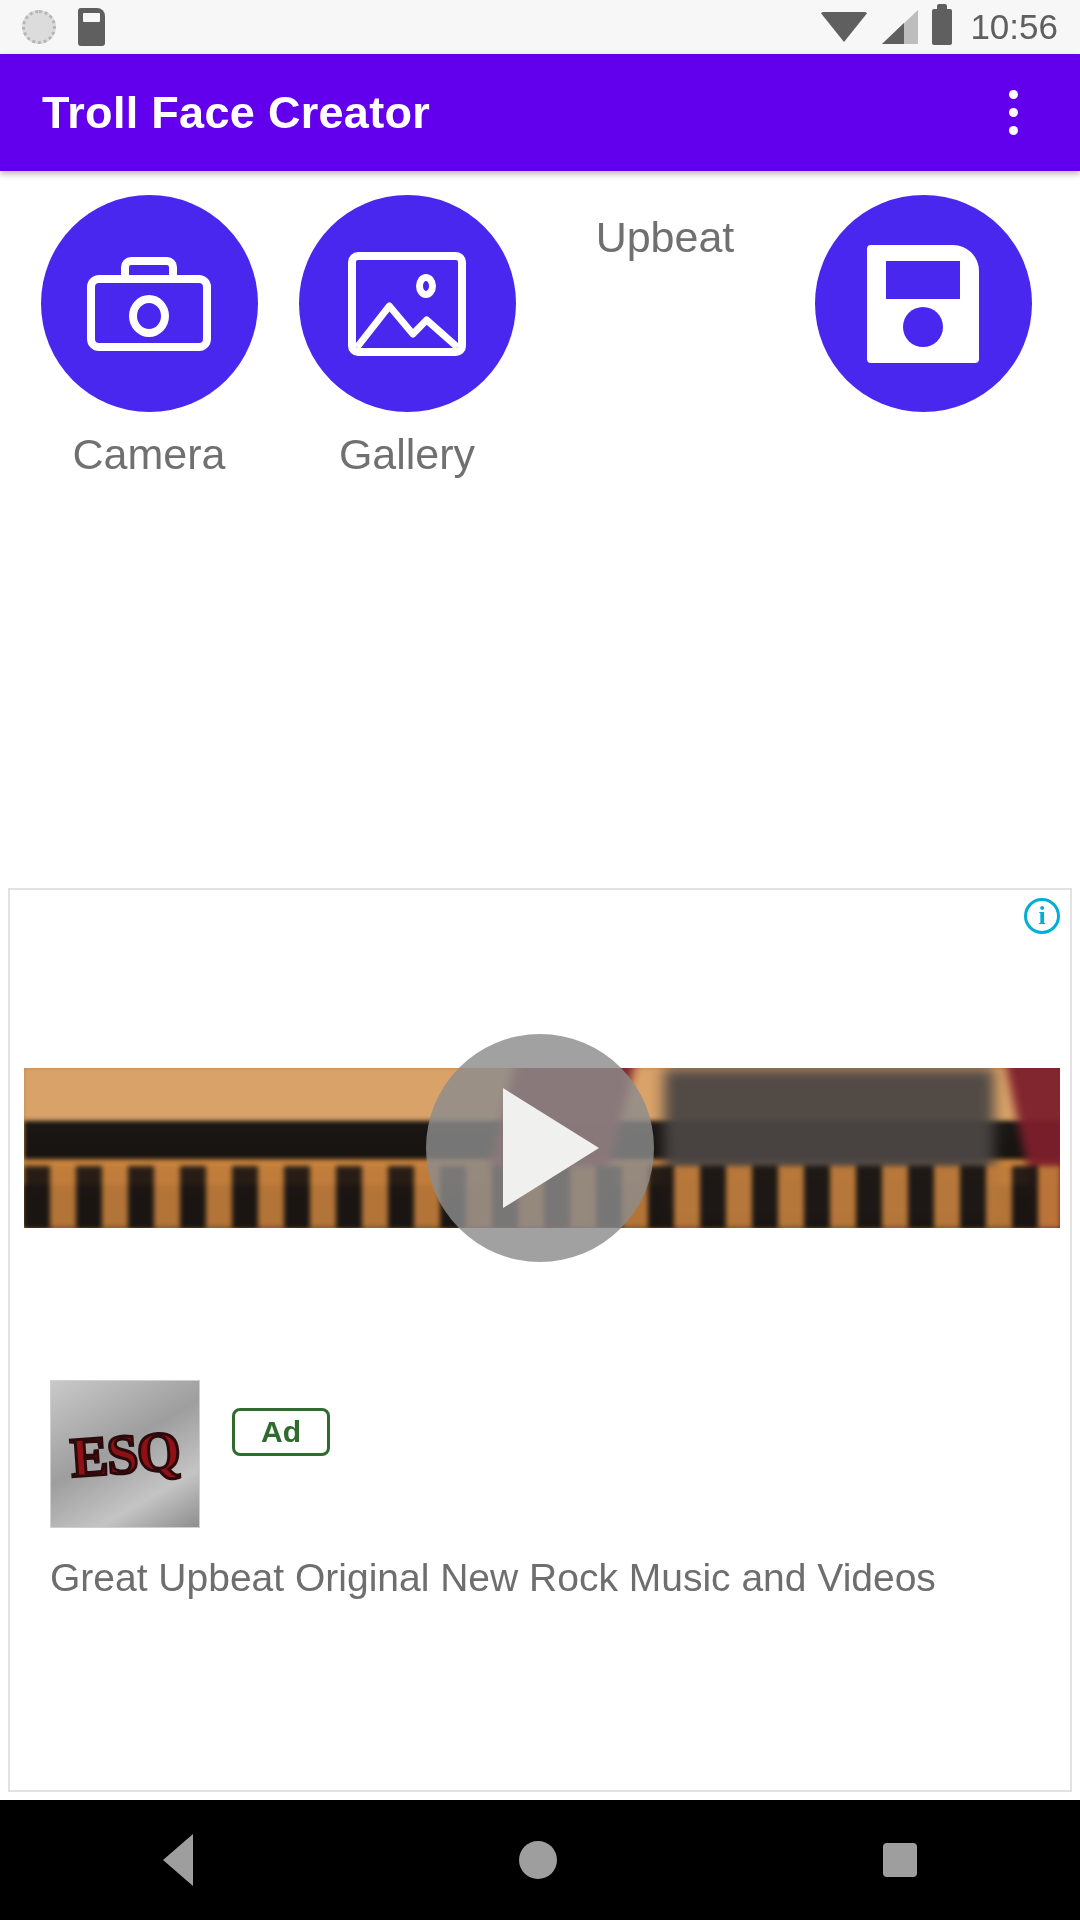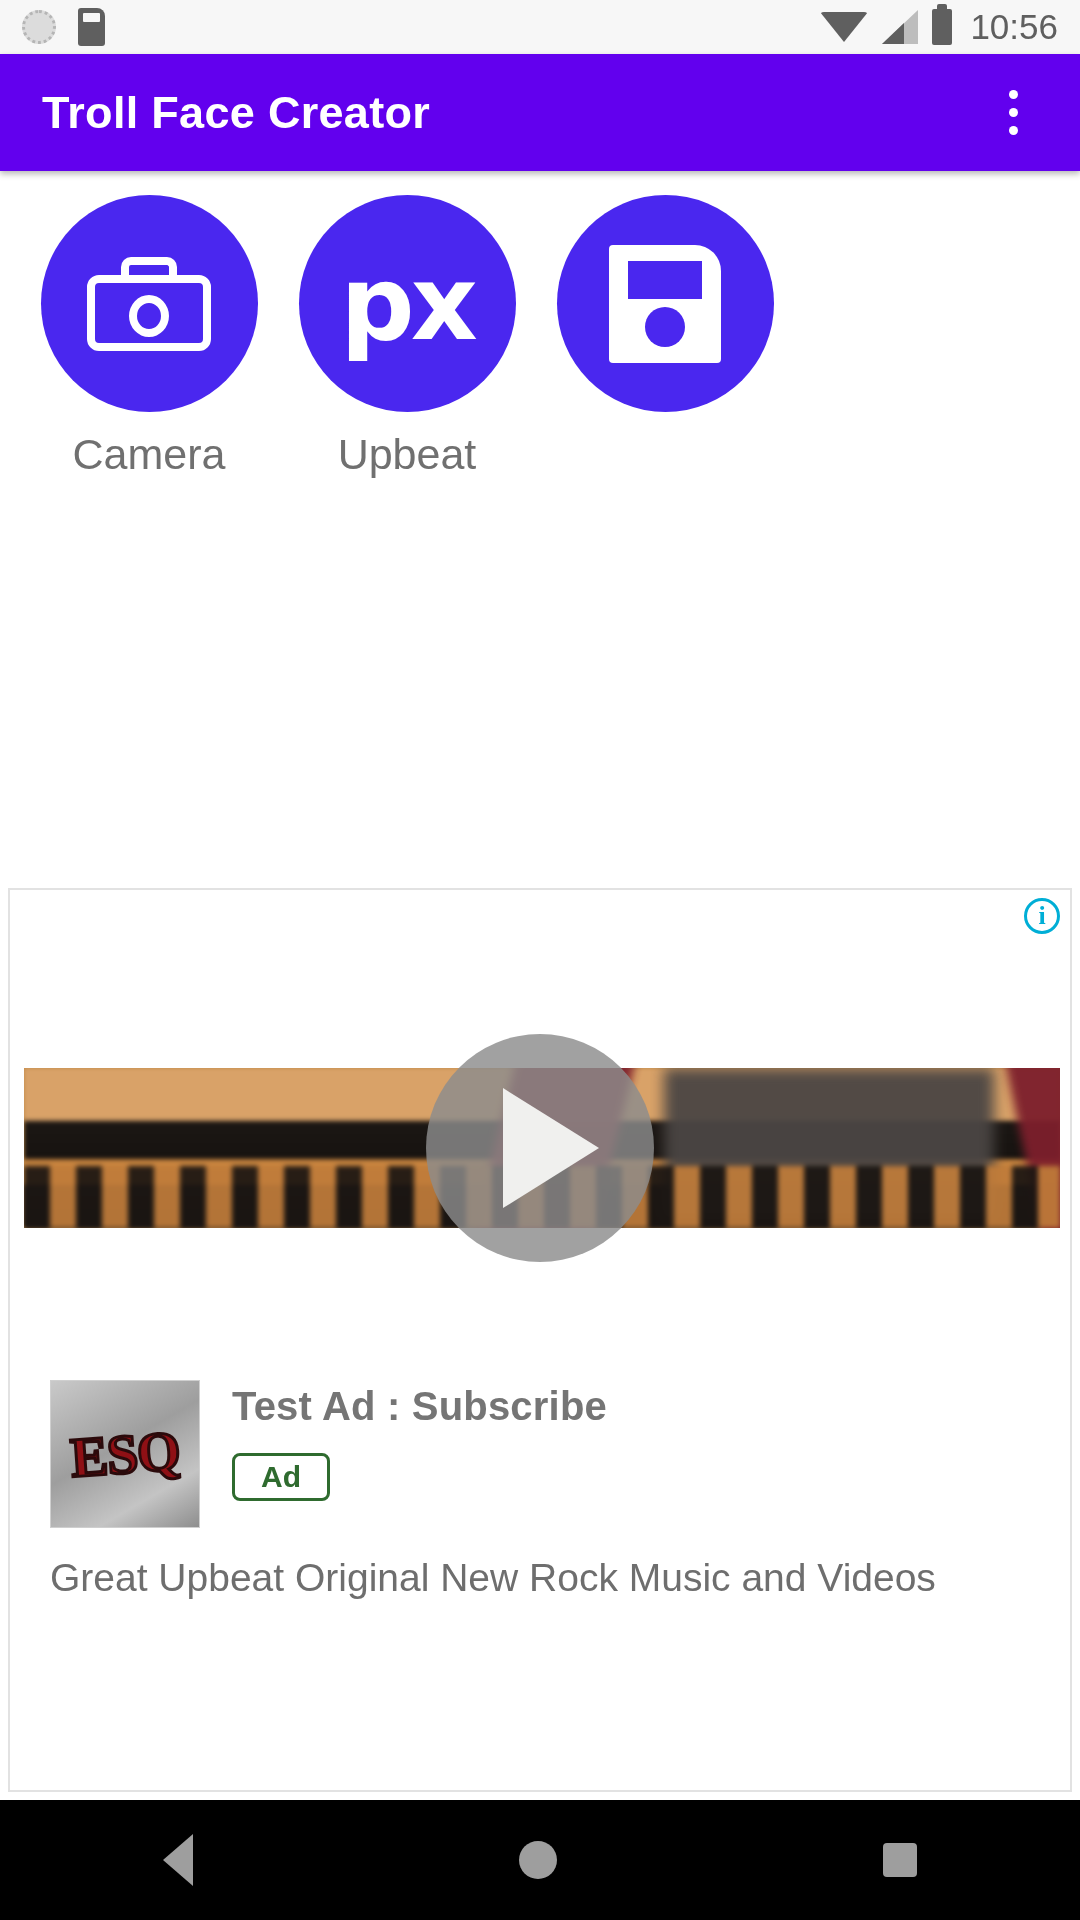--- a/index.html
+++ b/index.html
@@ -373,25 +373,33 @@
       <div class="circle-btn">
         <div class="cam-ic">
           <div class="cam-hump"></div>
           <div class="cam-body"></div>
           <div class="cam-lens"></div>
         </div>
       </div>
       <div class="action-label">Camera</div>
     </div>
 
-
     <div class="action-cell">
       <div class="circle-btn">
-        <div class="px-ic">px</div>
+        <div class="gal-ic">
+          <div class="gal-sun"></div>
+          <svg class="gal-mtn-line" viewBox="0 0 104 60" preserveAspectRatio="none">
+            <polyline points="2,58 34,18 58,46 72,32 102,58" fill="none" stroke="#ffffff" stroke-width="7" stroke-linecap="round" stroke-linejoin="round"></polyline>
+          </svg>
+        </div>
       </div>
+      <div class="action-label">Gallery</div>
+    </div>
+
+    <div class="action-cell">
       <div class="action-label">Upbeat</div>
     </div>
 
     <div class="action-cell">
       <div class="circle-btn">
         <div class="save-ic"></div>
       </div>
       <div class="action-label"></div>
     </div>
 
@@ -413,21 +421,20 @@
   <div class="play-overlay">
     <div class="play-triangle"></div>
   </div>
 
   <div class="ad-body">
     <div class="ad-row">
       <div class="ad-thumb">
         <div class="esq">ESQ</div>
       </div>
       <div class="ad-text-col">
-        <div class="ad-headline">Test Ad : Subscribe</div>
         <div class="ad-url-row">
           <div class="ad-badge">Ad</div>
         </div>
       </div>
     </div>
     <div class="ad-desc">Great Upbeat Original New Rock Music and Videos</div>
   </div>
 
 </div>
 

